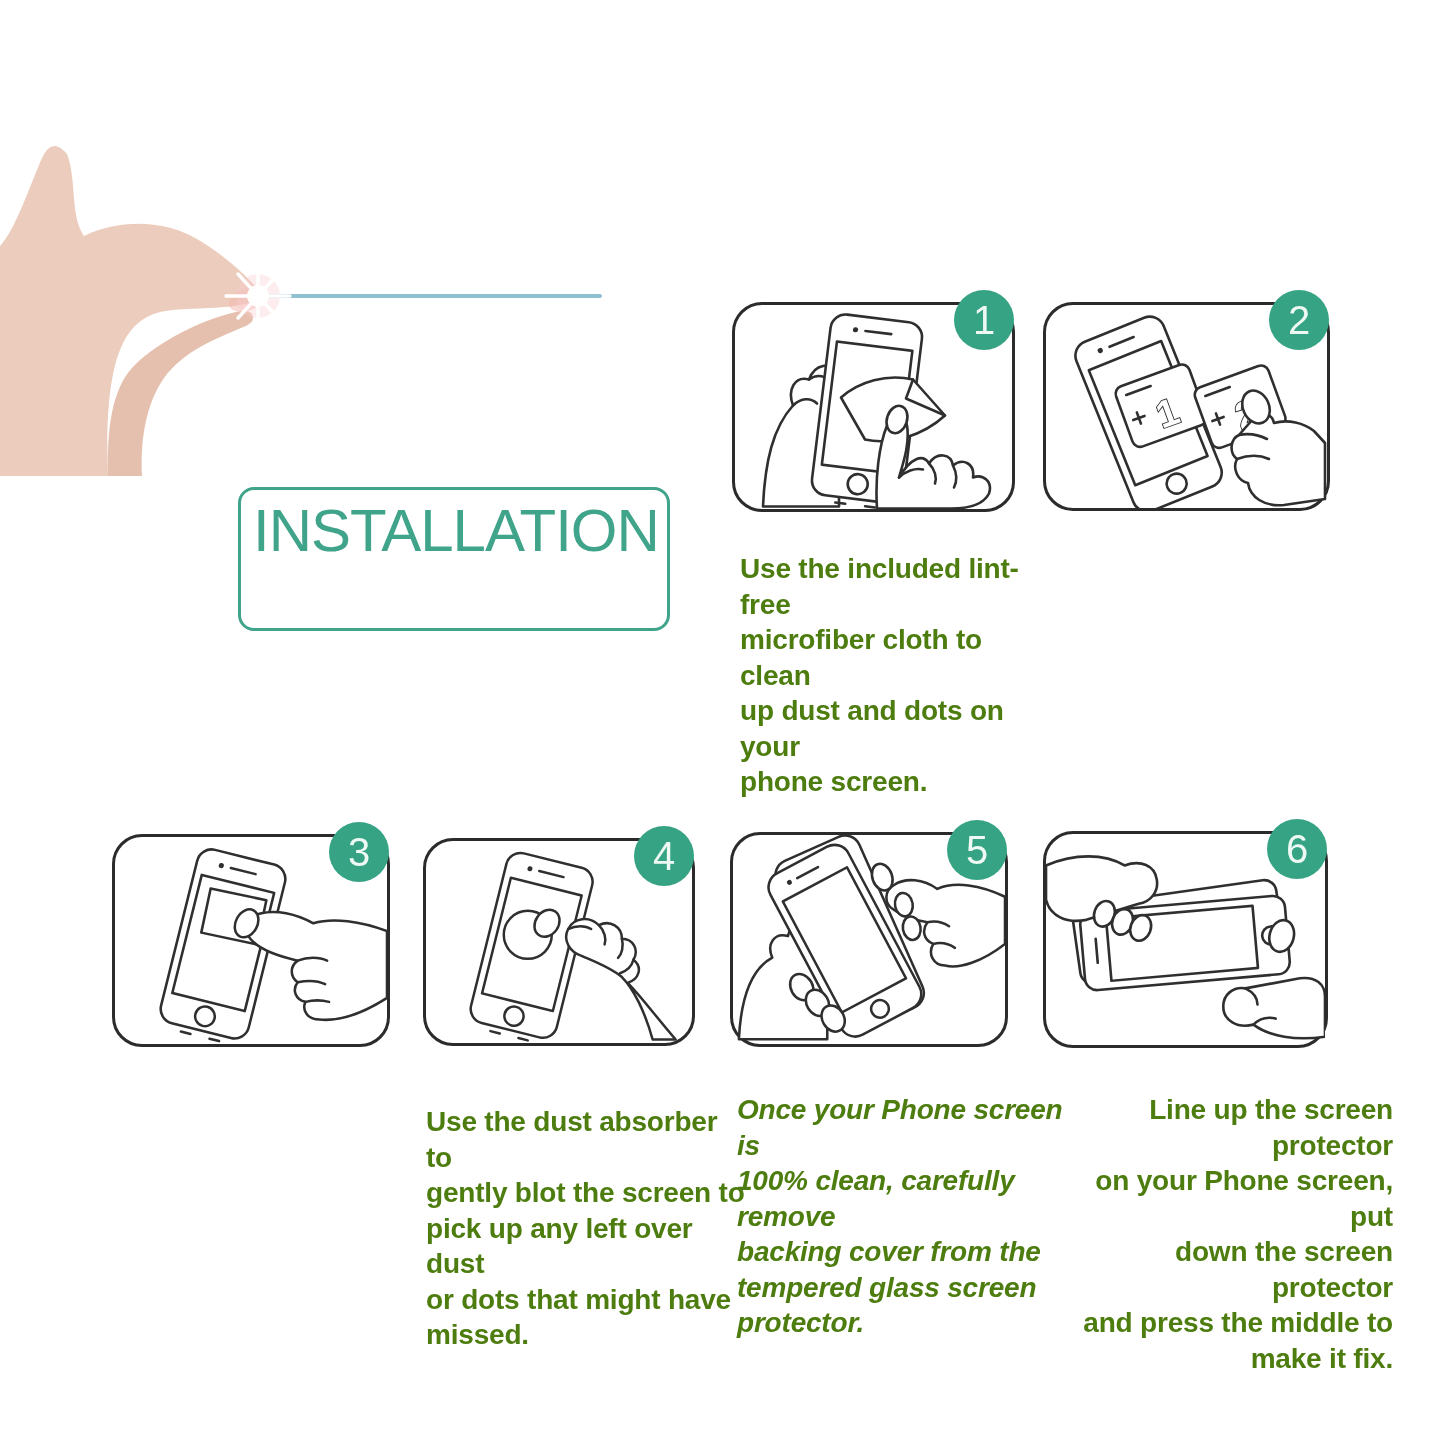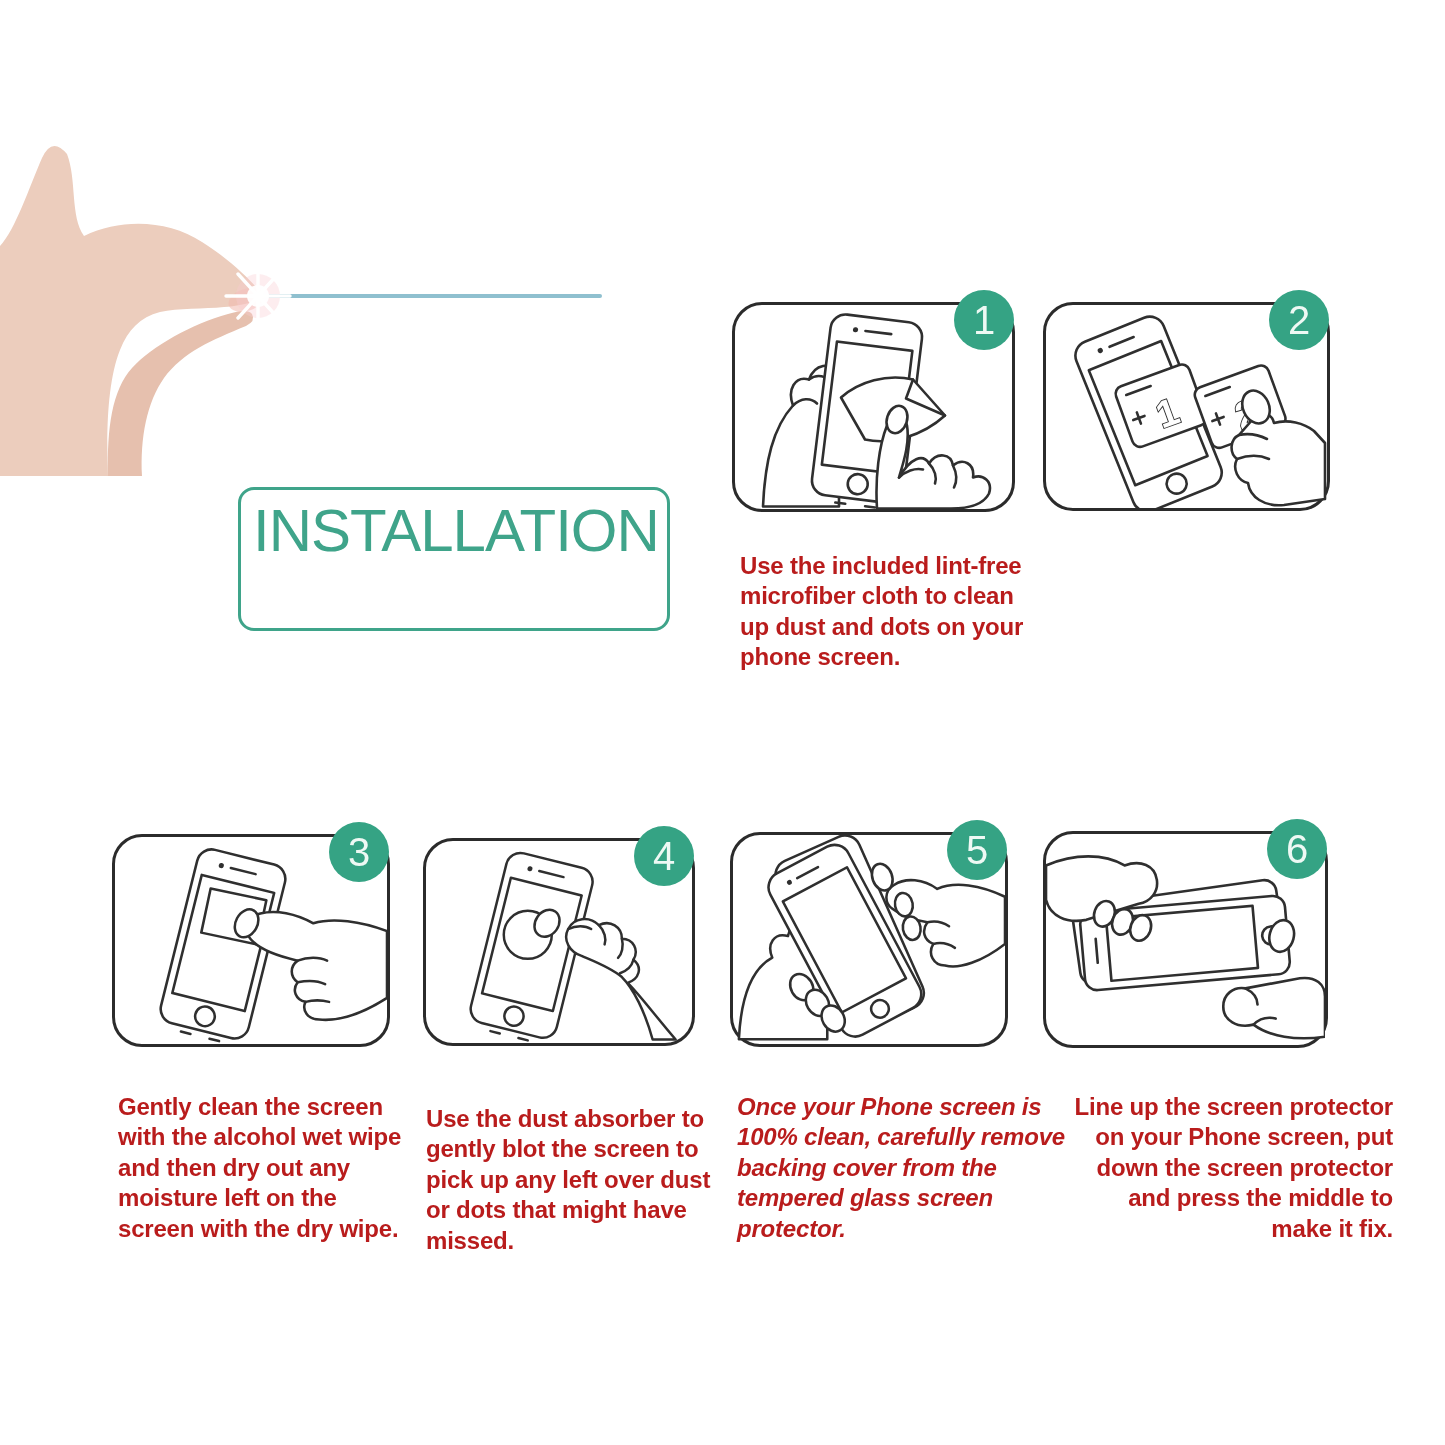--- a/index.html
+++ b/index.html
@@ -32,21 +32,21 @@
   }
   .p1{left:732px;top:302px;width:283px;height:210px;}
   .p2{left:1043px;top:302px;width:287px;height:209px;}
   .p3{left:112px;top:834px;width:278px;height:213px;}
   .p4{left:423px;top:838px;width:272px;height:208px;}
   .p5{left:730px;top:832px;width:278px;height:215px;}
   .p6{left:1043px;top:831px;width:285px;height:217px;}
 
   
   .step-text{
-    position:absolute;font-size:24px;font-weight:bold;color:#b91c1c;
+    position:absolute;font-size:28px;font-weight:bold;color:#4d7c0f;
     line-height:1.27;white-space:pre-line;letter-spacing:-0.2px;
   }
   .t1{left:740px;top:551px;width:315px;}
   .t2{left:1069px;top:549px;width:315px;}
   .t3{left:118px;top:1092px;width:320px;}
   .t4{left:426px;top:1092px;width:320px;margin-top:12px;}
   .t5{left:737px;top:1092px;width:335px;font-style:italic;}
   .t6{left:1053px;top:1092px;width:340px;text-align:right;}
 
   
@@ -219,25 +219,20 @@
       <path class="ink" d="M198 150 C206 154 210 160 210 166 M206 186 C212 180 220 178 228 180"></path>
       <ellipse class="inkfill" cx="234" cy="98" rx="12" ry="16" transform="rotate(15 234 98)"></ellipse>
     </svg>
     <div class="badge">6</div>
   </div>
 
   <div class="step-text t1">Use the included lint-free
 microfiber cloth to clean
 up dust and dots on your
 phone screen.</div>
-  <div class="step-text t3">Gently clean the screen
-with the alcohol wet wipe
-and then dry out any
-moisture left on the
-screen with the dry wipe.</div>
   <div class="step-text t4">Use the dust absorber to
 gently blot the screen to
 pick up any left over dust
 or dots that might have
 missed.</div>
   <div class="step-text t5">Once your Phone screen is
 100% clean, carefully remove
 backing cover from the
 tempered glass screen
 protector.</div>

